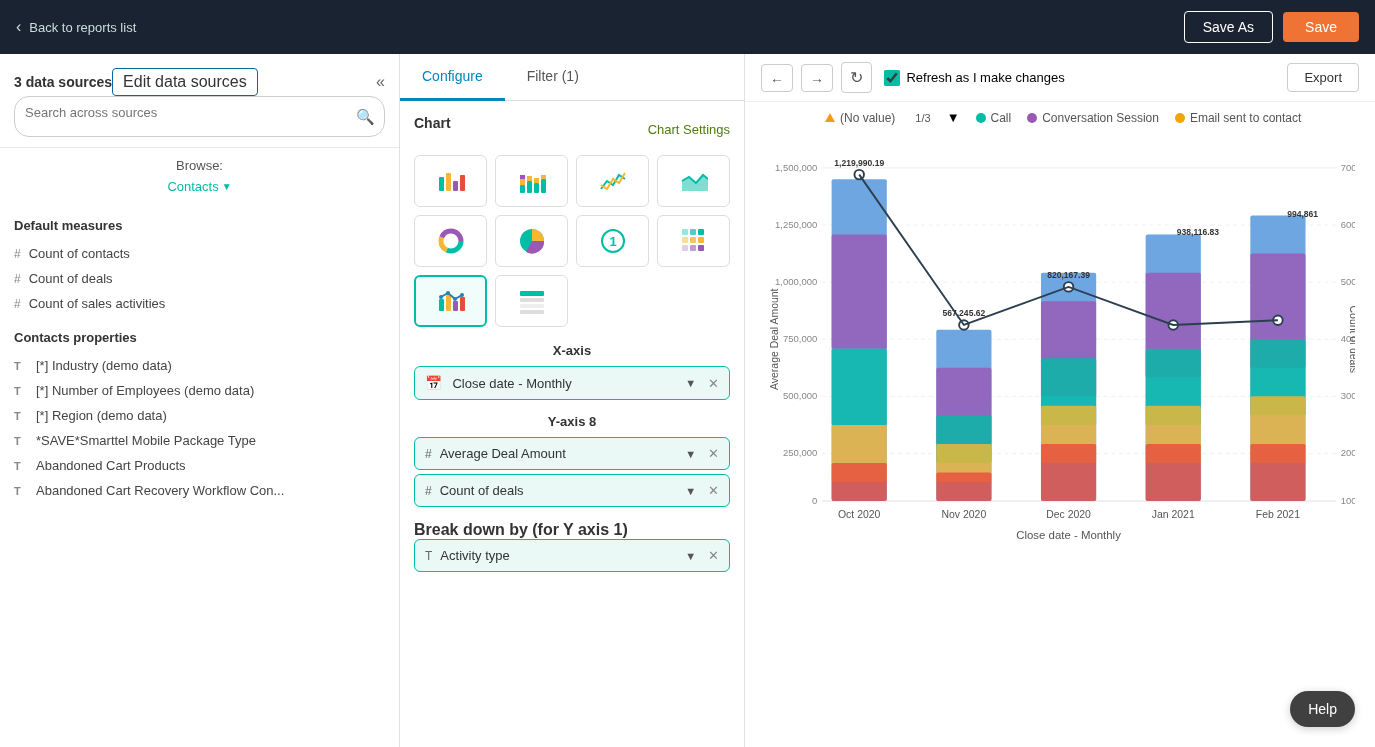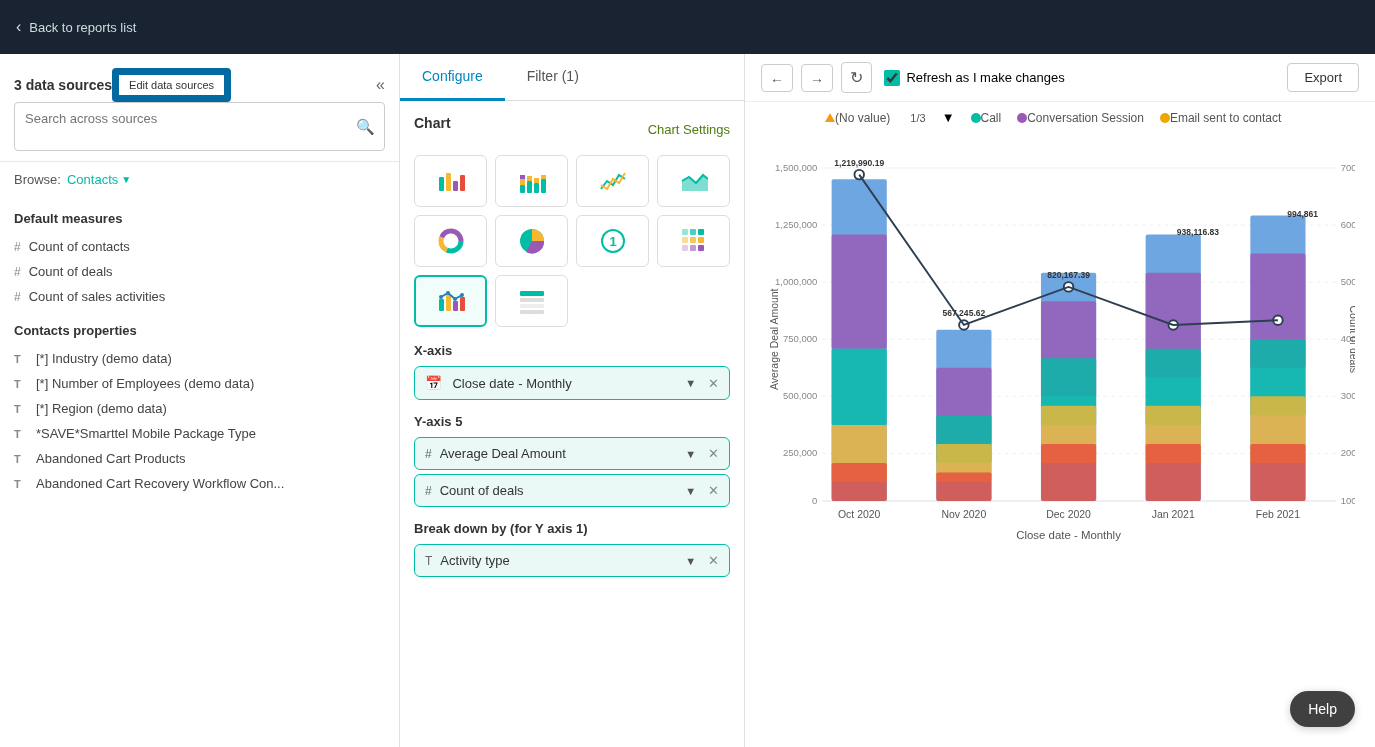--- a/index.html
+++ b/index.html
@@ -29,33 +29,33 @@
 
     
     .left-panel {
       width: 400px; background: #fff; border-right: 1px solid #e0e0e0;
       display: flex; flex-direction: column; flex-shrink: 0;
     }
     .left-header { padding: 14px 14px 10px 14px; border-bottom: 1px solid #e8e8e8; }
     .data-sources-row { display: flex; align-items: center; gap: 0; }
     .data-sources-title { font-size: 14px; font-weight: 600; color: #333; }
     .edit-ds-btn {
-      background: #fff; border: 7px solid #0369a1; color: #333; padding: 4px 10px;
-      border-radius: 4px; font-size: 11px; cursor: pointer;
+      background: #fff; border: 1px solid #0369a1; color: #333; padding: 4px 10px;
+      border-radius: 4px; font-size: 16px; cursor: pointer;
     }
     .collapse-btn { margin-left: auto; background: none; border: none; cursor: pointer; color: #666; font-size: 16px; }
     .search-row { position: relative; }
     .search-input {
-      width: 100%; padding: 8px 36px 24px 10px; border: 1px solid #ccc;
-      border-radius: 4px; font-size: 13px; color: #333;
+      width: 100%; padding: 8px 36px 16px 10px; border: 1px solid #ccc;
+      border-radius: 15px; font-size: 13px; color: #333;
     }
     .search-icon { position: absolute; right: 10px; top: 50%; transform: translateY(-50%); color: #666; font-size: 15px; cursor: pointer; }
 
     
-    .browse-row { padding: 10px 14px; display: flex; align-items: center; gap: 6px; font-size: 13px; color: #555; }
+    .browse-row { padding: 10px 14px; display: flex; align-items: center; gap: 6px; font-size: 13px; color: #555; flex-direction: column; }
     .browse-label { color: #555; }
     .browse-contacts { color: #00bda5; font-weight: 500; cursor: pointer; display: flex; align-items: center; gap: 3px; }
     .browse-contacts .caret { font-size: 10px; }
 
     
     .left-scroll { overflow-y: auto; flex: 1; padding: 0 14px 14px 14px; }
     .section-title { font-size: 13px; font-weight: 600; color: #333; margin: 14px 0 8px 0; }
     .measure-item { display: flex; align-items: center; gap: 8px; padding: 5px 0; color: #444; font-size: 13px; cursor: pointer; }
     .measure-hash { color: #888; font-size: 12px; }
     .prop-item { display: flex; align-items: center; gap: 8px; padding: 5px 0; color: #444; font-size: 13px; cursor: pointer; }
@@ -83,56 +83,56 @@
       cursor: pointer; background: #fff; height: 52px;
     }
     .chart-icon-wrap.active { border: 2px solid #00bda5; background: #f0fdfb; }
     .chart-icon-wrap svg { width: 28px; height: 28px; }
 
     
     .chart-settings-row { display: flex; align-items: center; justify-content: space-between; margin-bottom: 12px; }
     .chart-settings-link { color: #4d7c0f; font-size: 13px; cursor: pointer; font-weight: 500; }
 
     
-    .axis-label { font-size: 13px; font-weight: 600; color: #333; margin-bottom: 8px; margin-top: 14px; }
+    .axis-label { font-size: 13px; font-weight: 600; color: #333; margin-bottom: 8px; margin-top: 14px; text-align: center; }
     .axis-select {
       display: flex; align-items: center; background: #eaf8f6; border: 1px solid #00bda5;
       border-radius: 6px; padding: 8px 10px; gap: 8px; margin-bottom: 4px; cursor: pointer;
     }
     .axis-select .prefix { color: #666; font-size: 12px; }
     .axis-select .value { flex: 1; font-size: 13px; color: #333; }
     .axis-select .caret { color: #555; font-size: 11px; }
     .axis-select .close-x { color: #888; font-size: 13px; margin-left: 4px; cursor: pointer; }
     .axis-select .cal-icon { color: #666; font-size: 14px; margin-right: 2px; }
 
     .y2-header { display: flex; align-items: center; justify-content: space-between; margin-top: 14px; margin-bottom: 8px; }
     .remove-axis { color: #f47a47; font-size: 12px; cursor: pointer; display: flex; align-items: center; gap: 4px; }
     .remove-axis .trash { font-size: 13px; }
 
-    .breakdown-label { font-size: 13px; font-weight: 600; color: #333; margin-bottom: 8px; margin-top: 14px; }
+    .breakdown-label { font-size: 16px; font-weight: 600; color: #333; margin-top: 14px; }
 
     
     .right-panel { flex: 1; background: #fff; display: flex; flex-direction: column; min-width: 0; }
     .chart-toolbar {
       display: flex; align-items: center; padding: 8px 16px; border-bottom: 1px solid #eee; gap: 8px;
     }
     .toolbar-btn { background: none; border: 1px solid #ccc; border-radius: 4px; padding: 5px 8px; cursor: pointer; font-size: 14px; color: #555; }
     .refresh-btn { background: none; border: 1px solid #ccc; border-radius: 4px; padding: 5px 8px; cursor: pointer; font-size: 16px; color: #555; }
     .refresh-check { display: flex; align-items: center; gap: 6px; margin-left: 4px; }
     .refresh-check input { width: 16px; height: 16px; accent-color: #00bda5; }
     .export-btn {
       margin-left: auto; background: #fff; border: 1px solid #ccc;
       padding: 6px 16px; border-radius: 4px; cursor: pointer; font-size: 13px; color: #333;
     }
 
     
     .chart-legend {
       display: flex; align-items: center; gap: 16px; padding: 8px 20px 4px 80px; flex-wrap: wrap;
     }
-    .legend-item { display: flex; align-items: center; font-size: 12px; color: #555; }
+    .legend-item { display: flex; align-items: center; gap: 5px; font-size: 12px; color: #555; }
     .legend-dot { width: 10px; height: 10px; border-radius: 50%; }
     .pagination { font-size: 11px; color: #555; margin-left: 4px; }
     .pg-nav { cursor: pointer; font-size: 13px; }
 
     
     .chart-area { flex: 1; padding: 0 20px 10px 20px; position: relative; }
 
     
     .help-btn {
       position: fixed; bottom: 20px; right: 20px; background: #404040; color: #fff;
@@ -140,20 +140,24 @@
       box-shadow: 0 2px 8px rgba(0,0,0,0.2);
     }
   </style>
 </head>
 <body>
 
 <div class="topbar">
   <div class="topbar-left">
     <span class="chevron">‹</span>
     <span>Back to reports list</span>
+  </div>
+  <div class="topbar-actions">
+    <button class="btn-save-as">Save As</button>
+    <button class="btn-save">Save</button>
   </div>
 </div>
 
 <div class="main">
 
   <div class="left-panel">
     <div class="left-header">
       <div class="data-sources-row">
         <span class="data-sources-title">3 data sources</span>
         <button class="edit-ds-btn">Edit data sources</button>
@@ -332,21 +336,21 @@
       </div>
 
       <div class="axis-label">X-axis</div>
       <div class="axis-select">
         <span class="cal-icon">📅</span>
         <span class="value">Close date - Monthly</span>
         <span class="caret">▼</span>
         <span class="close-x">✕</span>
       </div>
 
-      <div class="axis-label">Y-axis 5</div>
+      <div class="axis-label">Y-axis 8</div>
       <div class="axis-select">
         <span class="prefix">#</span>
         <span class="value">Average Deal Amount</span>
         <span class="caret">▼</span>
         <span class="close-x">✕</span>
       </div>
 
       <div class="axis-select">
         <span class="prefix">#</span>
         <span class="value">Count of deals</span>

